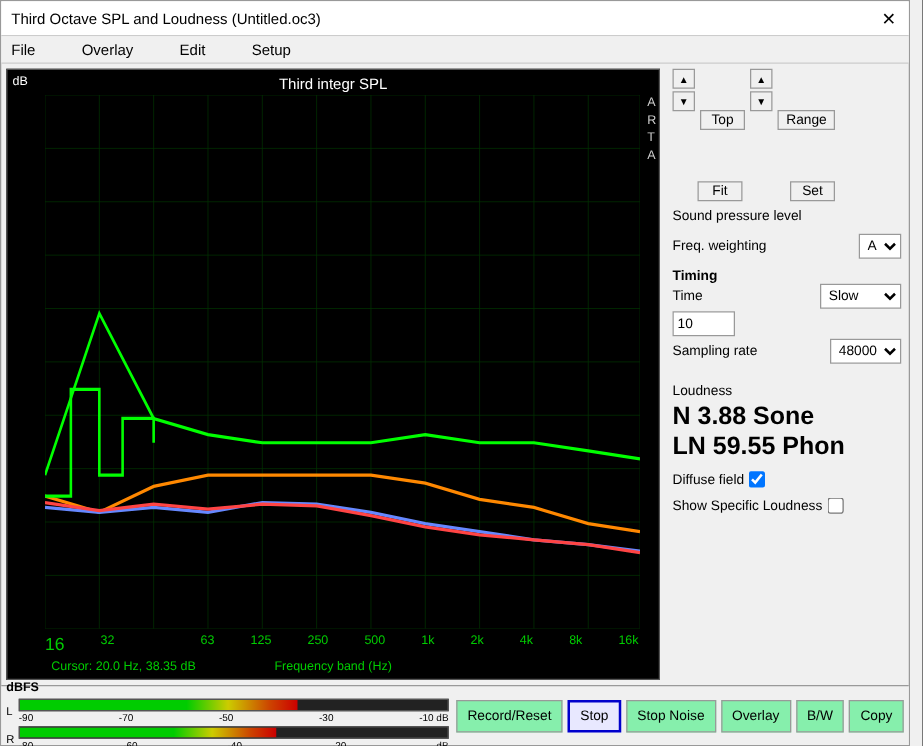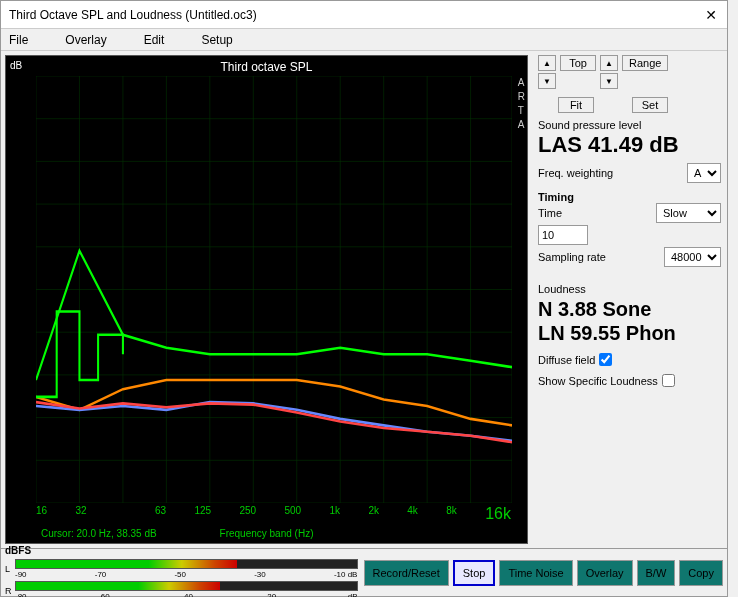--- a/index.html
+++ b/index.html
@@ -24,21 +24,21 @@
     
     .y-axis-label { position: absolute; left: 4px; top: 4px; color: #fff; font-size: 10px; }
     
     .chart-canvas { position: absolute; top: 20px; left: 30px; right: 15px; bottom: 40px; }
     
     .right-panel { width: 195px; padding: 4px 6px; display: flex; flex-direction: column; gap: 6px; }
     
     .top-controls { display: flex; gap: 4px; align-items: flex-start; }
     .btn-group { display: flex; flex-direction: column; gap: 2px; }
     .arrow-btn { width: 18px; height: 16px; border: 1px solid #999; background: #f0f0f0; cursor: pointer; display: flex; align-items: center; justify-content: center; font-size: 8px; }
-    .label-btn { font-size: 11px; border: 1px solid #999; background: #f0f0f0; padding: 1px 6px; cursor: pointer; min-width: 36px; text-align: center; }
+    .label-btn { font-size: 11px; border: 1px solid #999; background: #f0f0f0; padding: 1px 6px; cursor: pointer; min-width: 36px; text-align: center; margin-top: 33px; }
     
     .spl-section { border: 0; }
     .spl-label { font-size: 11px; color: #000; margin-bottom: 2px; }
     .spl-value { font-size: 22px; font-weight: bold; color: #000; line-height: 1.1; }
     
     .control-row { display: flex; align-items: center; justify-content: space-between; margin-bottom: 2px; }
     .control-label { font-size: 11px; color: #000; text-align: center; }
     select { font-size: 11px; border: 1px solid #999; background: #fff; padding: 1px 2px; height: 20px; }
     input[type="text"] { font-size: 11px; border: 1px solid #999; background: #fff; padding: 1px 3px; height: 20px; width: 50px; }
     
@@ -51,21 +51,21 @@
     .loudness-value { font-size: 20px; font-weight: bold; line-height: 1.2; }
     
     .checkbox-row { display: flex; align-items: center; gap: 4px; margin-top: 2px; }
     
     .bottom-bar { background: #f0f0f0; border-top: 1px solid #999; height: 48px; display: flex; align-items: center; padding: 2px 4px; gap: 6px; }
     
     .dbfs-section { display: flex; flex-direction: column; gap: 2px; flex: 1; }
     .dbfs-row { display: flex; align-items: center; gap: 2px; }
     
     .bottom-buttons { display: flex; gap: 4px; align-items: center; }
-    .bottom-btn { font-size: 11px; border: 1px solid #999; background: #0f766e; padding: 3px 8px; cursor: pointer; height: 26px; white-space: nowrap; }
+    .bottom-btn { font-size: 11px; border: 1px solid #999; background: #86efac; padding: 3px 8px; cursor: pointer; height: 26px; white-space: nowrap; }
     .bottom-btn.active { border: 2px solid #0000cc; background: #e8e8ff; }
 
     svg.chart-svg { width: 100%; height: 100%; }
   </style>
 </head>
 <body>
 
 <div class="window">
 
   <div class="title-bar">
@@ -76,21 +76,21 @@
   <div class="menu-bar">
     <span class="menu-item">File</span>
     <span class="menu-item">Overlay</span>
     <span class="menu-item">Edit</span>
     <span class="menu-item">Setup</span>
   </div>
 
   <div class="main-content">
 
     <div class="chart-area">
-      <div class="chart-title">Third octave SPL</div>
+      <div class="chart-title">Third integr SPL</div>
       <div class="y-axis-label">dB</div>
       <div class="chart-label-arta">A<br>R<br>T<br>A</div>
 
       <div class="chart-canvas">
         <svg class="chart-svg" viewBox="0 0 460 330" preserveAspectRatio="none">
 
           <line x1="0" y1="0" x2="460" y2="0" stroke="#003300" stroke-width="0.5"></line>
           <line x1="0" y1="33" x2="460" y2="33" stroke="#003300" stroke-width="0.5"></line>
           <line x1="0" y1="66" x2="460" y2="66" stroke="#003300" stroke-width="0.5"></line>
           <line x1="0" y1="99" x2="460" y2="99" stroke="#003300" stroke-width="0.5"></line>
@@ -143,31 +143,31 @@
             0,252 42,257 84,253 126,256 168,253 210,254 252,260 294,267 336,272 378,275 420,278 460,283
           " fill="none" stroke="#ff4444" stroke-width="2"></polyline>
 
           <polyline points="
             0,248 20,248 20,182 42,182 42,235 60,235 60,200 84,200 84,215
           " fill="none" stroke="#00ff00" stroke-width="2"></polyline>
         </svg>
       </div>
 
       <div style="position:absolute; bottom:20px; left:30px; right:16px; display:flex; justify-content:space-between;">
-        <span style="color:#00cc00;font-size:10px;">16</span>
+        <span style="color:#00cc00;font-size:14px;">16</span>
         <span style="color:#00cc00;font-size:10px;">32</span>
         <span style="color:#00cc00;font-size:10px;margin-left:40px;">63</span>
         <span style="color:#00cc00;font-size:10px;">125</span>
         <span style="color:#00cc00;font-size:10px;">250</span>
         <span style="color:#00cc00;font-size:10px;">500</span>
         <span style="color:#00cc00;font-size:10px;">1k</span>
         <span style="color:#00cc00;font-size:10px;">2k</span>
         <span style="color:#00cc00;font-size:10px;">4k</span>
         <span style="color:#00cc00;font-size:10px;">8k</span>
-        <span style="color:#00cc00;font-size:16px;">16k</span>
+        <span style="color:#00cc00;font-size:10px;">16k</span>
       </div>
 
       <div style="position:absolute;bottom:4px;left:50%;transform:translateX(-50%);color:#00cc00;font-size:10px;">Frequency band (Hz)</div>
       <div style="position:absolute;bottom:4px;left:35px;color:#00cc00;font-size:10px;">Cursor:  20.0 Hz, 38.35 dB</div>
     </div>
 
     <div class="right-panel">
 
       <div class="top-controls">
         <div class="btn-group">
@@ -181,21 +181,20 @@
         </div>
         <button class="label-btn">Range</button>
       </div>
       <div style="display:flex;gap:8px;margin-top:2px;">
         <button class="label-btn" style="margin-left:20px;">Fit</button>
         <button class="label-btn" style="margin-left:30px;">Set</button>
       </div>
 
       <div class="spl-section">
         <div class="spl-label">Sound pressure level</div>
-        <div class="spl-value">LAS 41.49 dB</div>
       </div>
 
       <div class="control-row">
         <span class="control-label">Freq. weighting</span>
         <select>
           <option>A</option>
           <option>C</option>
           <option>Z</option>
         </select>
       </div>
@@ -273,19 +272,19 @@
             <span>-20</span>
             <span>dB</span>
           </div>
         </div>
       </div>
     </div>
 
     <div class="bottom-buttons">
       <button class="bottom-btn">Record/Reset</button>
       <button class="bottom-btn active">Stop</button>
-      <button class="bottom-btn">Time Noise</button>
+      <button class="bottom-btn">Stop Noise</button>
       <button class="bottom-btn">Overlay</button>
       <button class="bottom-btn">B/W</button>
       <button class="bottom-btn">Copy</button>
     </div>
   </div>
 </div>
 
 </body></html>

